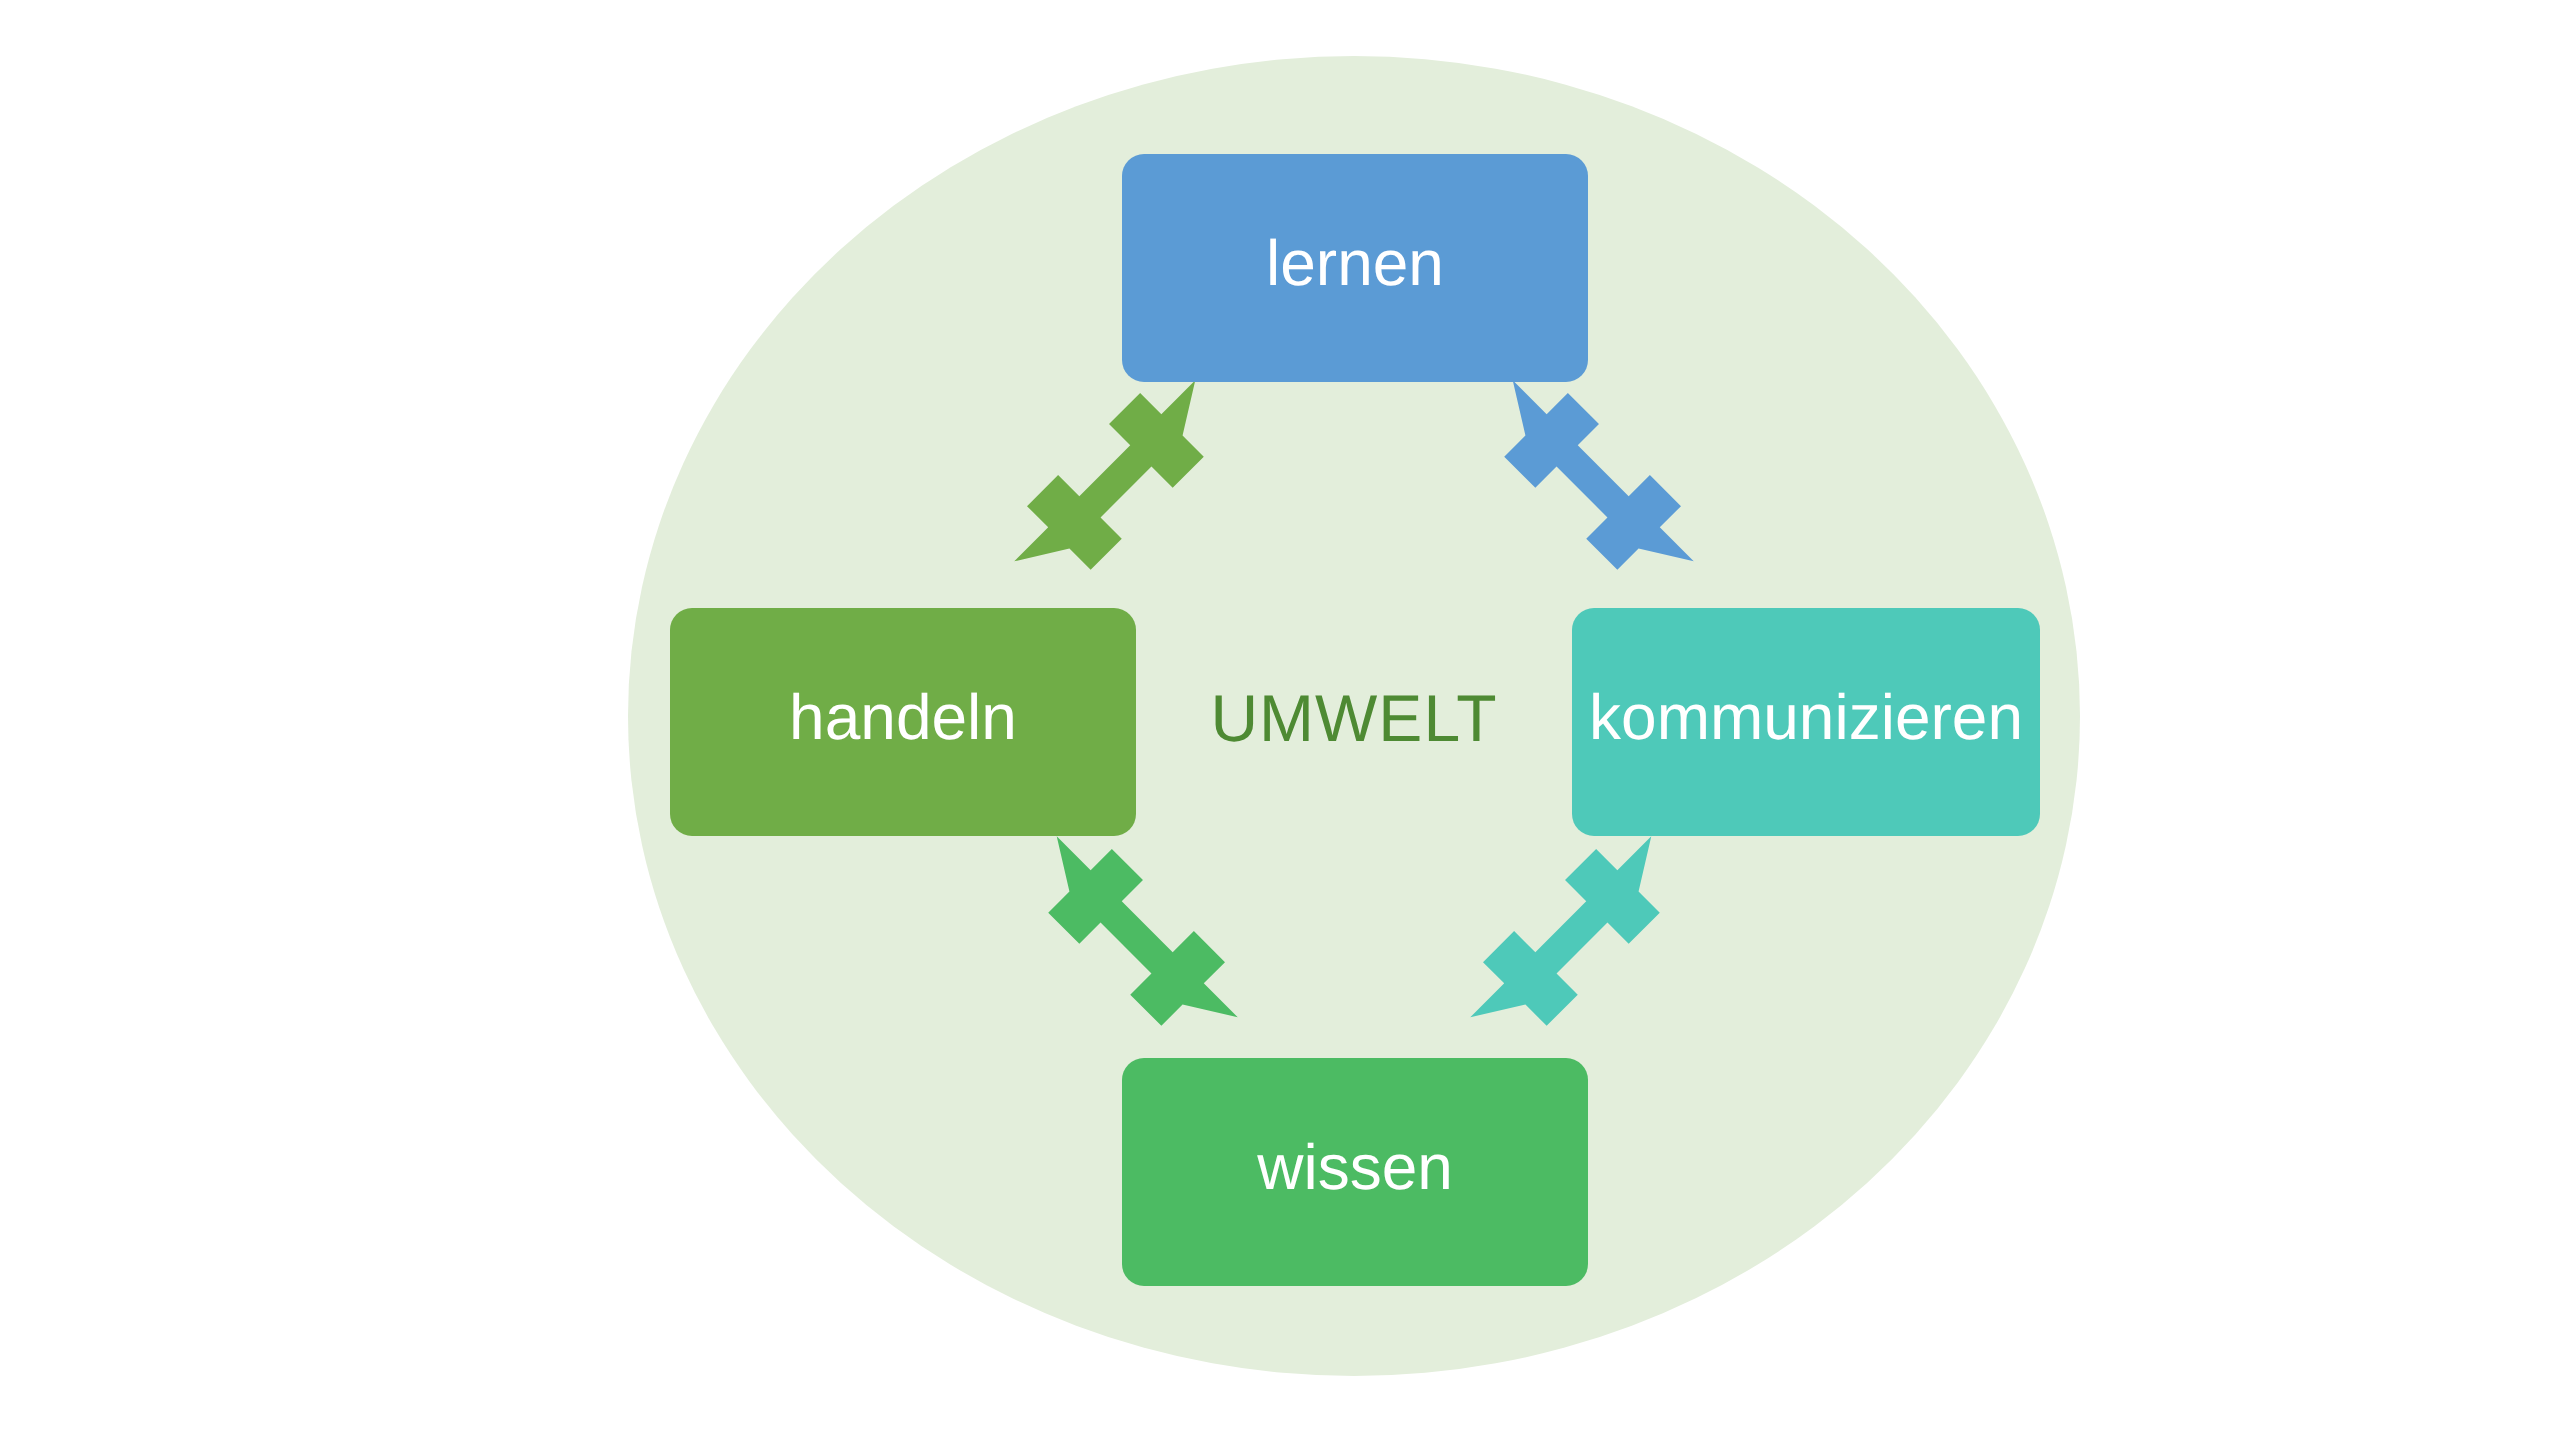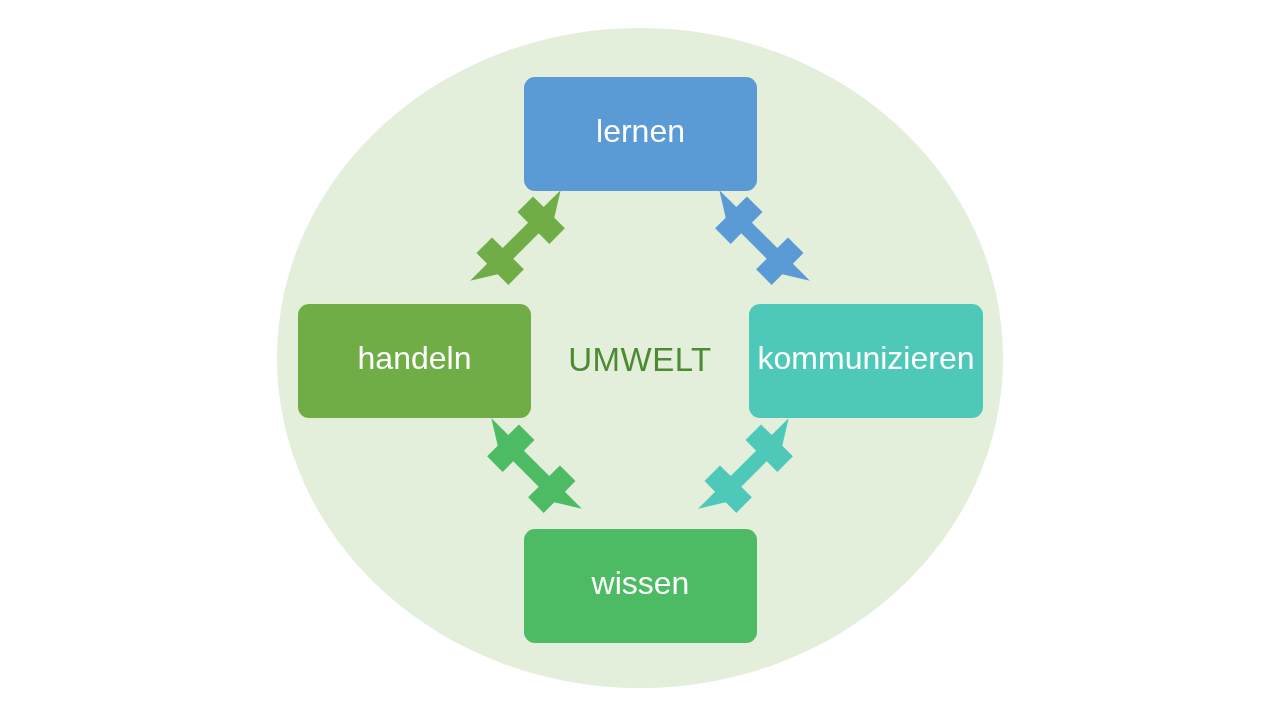--- a/index.html
+++ b/index.html
@@ -9,20 +9,21 @@
   }
   body {
     font-family: "Liberation Sans", "DejaVu Sans", sans-serif;
   }
   #canvas {
     position: relative;
     width: 1072px;
     height: 720px;
     background: #ffffff;
     overflow: hidden;
+    margin-left: 37px;
   }
   #diagram-svg {
     position: absolute;
     left: 0;
     top: 0;
     width: 1280px;
     height: 720px;
   }
   .node-label {
     fill: #ffffff;

